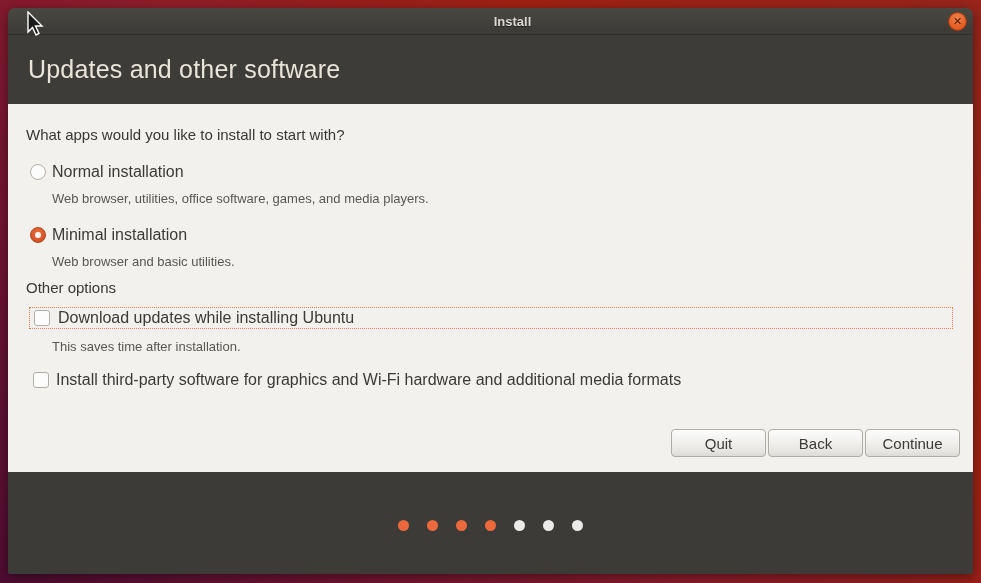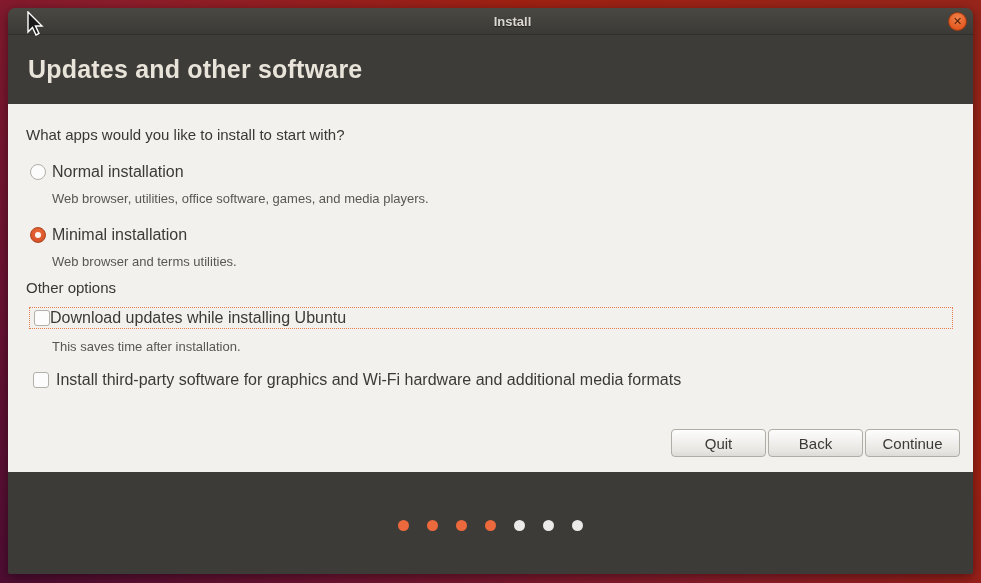--- a/index.html
+++ b/index.html
@@ -46,21 +46,21 @@
     font-family: "DejaVu Sans", sans-serif;
   }
 
   
   .header {
     height: 69px;
     background: #3e3c38;
     padding: 20px 0 0 20px;
   }
   .header h1 {
-    color: #e9e4da; font-size: 25px; font-weight: bold;
+    color: #e9e4da; font-size: 25px; font-weight: normal;
     letter-spacing: 0.2px;
   }
 
   
   .content {
     height: 368px;
     background: #f2f1ee;
     position: relative;
   }
   .section-heading {
@@ -100,21 +100,21 @@
     width: 16px; height: 16px; border-radius: 3px;
     background: #fcfcfc; border: 1px solid #b3afa9;
     flex: 0 0 auto;
   }
 
   .check-row { gap: 7px; }
   .focus-row {
     margin-left: 21px; margin-top: 11px;
     width: 924px; height: 22px;
     border: 1px dotted #e87c4e;
-    display: flex; align-items: center; gap: 0;
+    display: flex; align-items: center; gap: 8px;
     padding-left: 4px;
   }
   .row-thirdparty { margin-left: 25px; margin-top: 17px; }
 
   
   .actions {
     position: absolute; right: 13px; bottom: 15px;
     display: flex; gap: 2px;
   }
   .btn {
@@ -166,21 +166,21 @@
     <div class="option-row">
       <span class="radio"></span>
       <span class="option-label">Normal installation</span>
     </div>
     <div class="option-desc">Web browser, utilities, office software, games, and media players.</div>
 
     <div class="option-row">
       <span class="radio selected"></span>
       <span class="option-label">Minimal installation</span>
     </div>
-    <div class="option-desc">Web browser and terms utilities.</div>
+    <div class="option-desc">Web browser and basic utilities.</div>
 
     <div class="section-heading heading-other">Other options</div>
 
     <div class="option-row check-row focus-row">
       <span class="checkbox"></span>
       <span class="option-label">Download updates while installing Ubuntu</span>
     </div>
     <div class="option-desc">This saves time after installation.</div>
 
     <div class="option-row check-row row-thirdparty">

